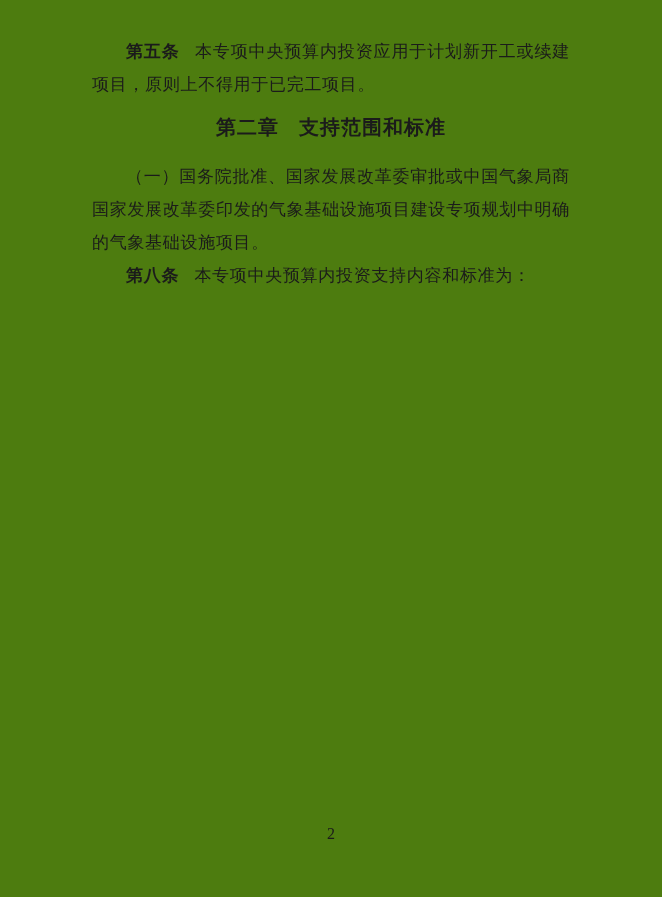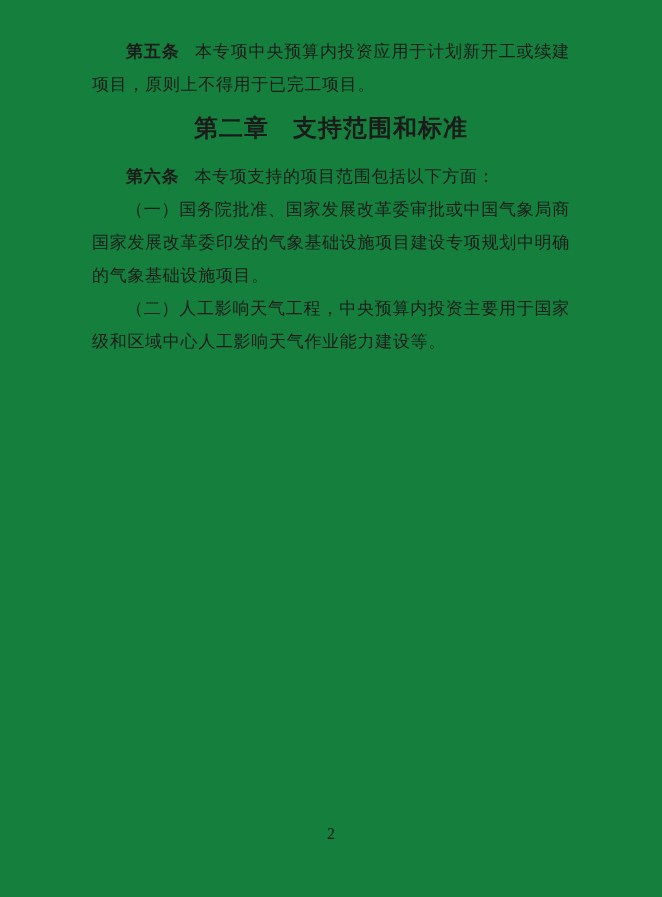--- a/index.html
+++ b/index.html
@@ -4,21 +4,21 @@
 <style>
   html, body {
     margin: 0;
     padding: 0;
     background: #ffffff;
   }
   .sheet {
     position: relative;
     width: 662px;
     height: 897px;
-    background: #15803d;
+    background: #4d7c0f;
     overflow: hidden;
     color: #1b1b1b;
     font-family: "Liberation Serif", "DejaVu Serif", serif;
   }
   .content {
     position: absolute;
     left: 92px;
     top: 35px;
     width: 478px;
     font-size: 17px;
@@ -30,21 +30,21 @@
   p.para {
     margin: 0;
     text-indent: 2em;
   }
   p.chapter {
     margin: 10px 0 16px 0;
     text-indent: 0;
     text-align: center;
     font-family: "Liberation Sans", "DejaVu Sans", sans-serif;
     font-weight: 700;
-    font-size: 24px;
+    font-size: 20px;
     line-height: 33px;
     letter-spacing: 1px;
   }
   .article-label {
     font-family: "Liberation Sans", "DejaVu Sans", sans-serif;
     font-weight: 700;
     margin-right: 0.9em;
   }
   .chapter-num {
     margin-right: 1em;
@@ -60,18 +60,17 @@
     color: #1b1b1b;
   }
 </style>
 </head>
 <body>
 
 <div class="sheet">
   <div class="content" id="content">
       <p class="para"><span class="article-label">第五条</span><span>本专项中央预算内投资应用于计划新开工或续建项目，原则上不得用于已完工项目。</span></p>
       <p class="chapter"><span class="chapter-num">第二章</span><span>支持范围和标准</span></p>
-      <p class="para"><span class="article-label">第六条</span><span>本专项支持的项目范围包括以下方面：</span></p>
       <p class="para"><span>（一）国务院批准、国家发展改革委审批或中国气象局商国家发展改革委印发的气象基础设施项目建设专项规划中明确的气象基础设施项目。</span></p>
-      <p class="para"><span>（二）人工影响天气工程，中央预算内投资主要用于国家级和区域中心人工影响天气作业能力建设等。</span></p>
+      <p class="para"><span class="article-label">第八条</span><span>本专项中央预算内投资支持内容和标准为：</span></p>
     </div>
   <div class="footer">2</div>
 </div>
 
 </body></html>

